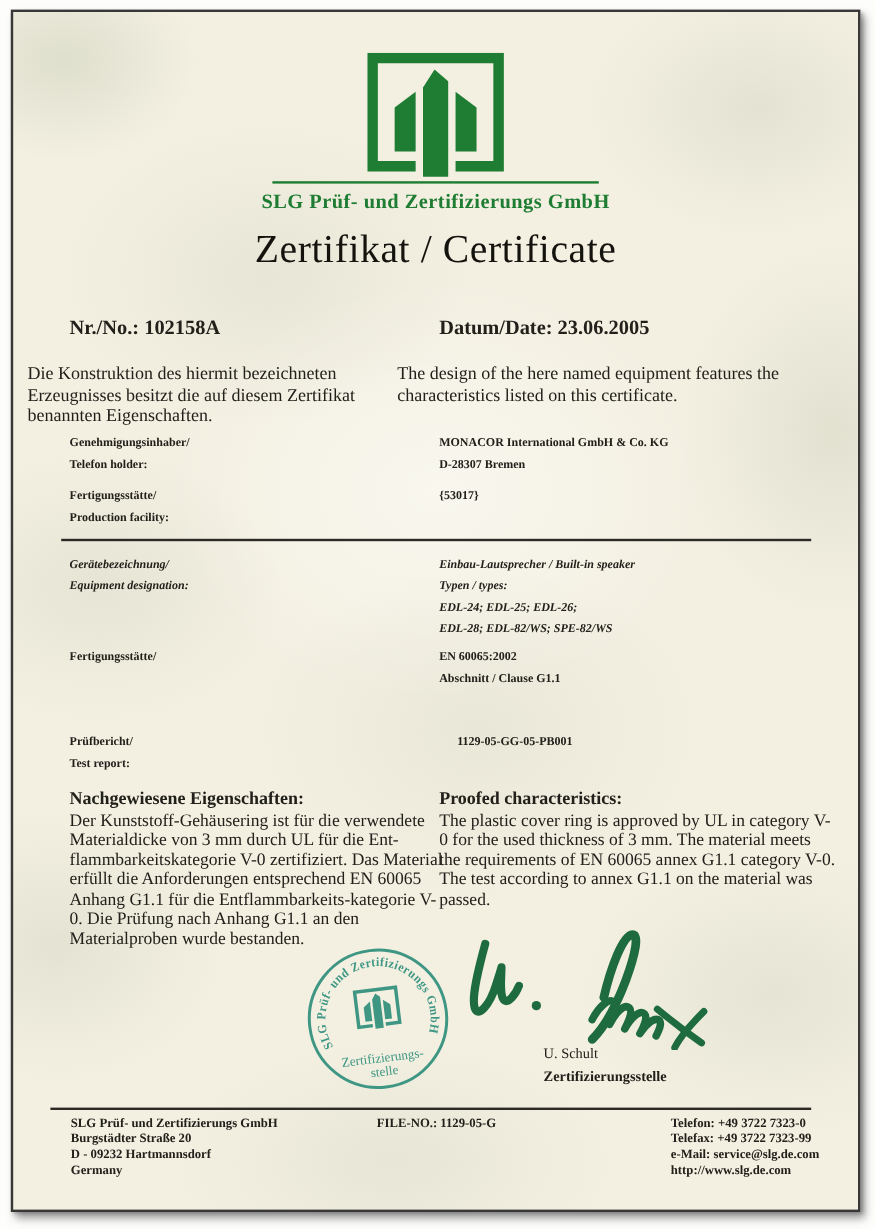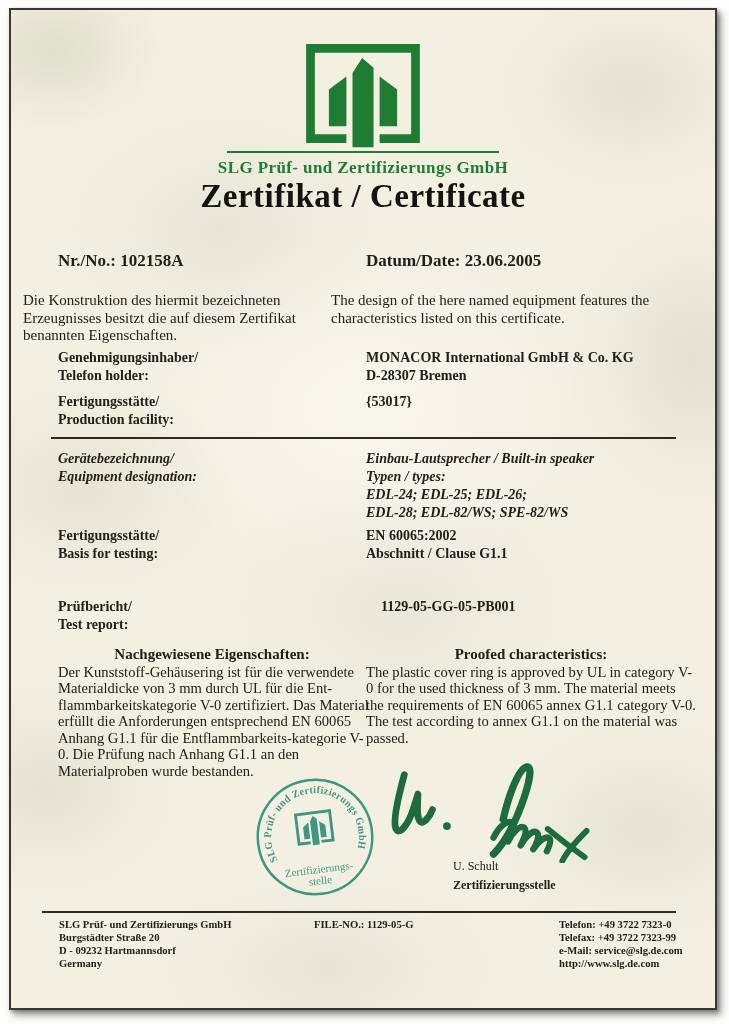--- a/index.html
+++ b/index.html
@@ -30,36 +30,36 @@
       radial-gradient(ellipse 300px 240px at 50% 40%,rgba(255,255,250,.5),transparent 75%);
     overflow:hidden;
   }
   .pad{padding-left:47px;padding-right:28px;}
   
   .header{margin-top:34px;text-align:center;}
   .logo-svg{display:block;margin:0 auto;}
   .logo-fill{fill:var(--logo-green);}
   .logo-divider{width:272px;border-top:2px solid var(--logo-green);margin:2px auto 0;}
   .company{margin-top:5px;font-size:17px;font-weight:bold;color:var(--logo-green);letter-spacing:.4px;}
-  .cert-title{font-size:33px;font-weight:bold;color:#15130e;letter-spacing:.5px;}
+  .cert-title{margin-top:12px;font-size:33px;font-weight:normal;color:#15130e;letter-spacing:.5px;}
   
   .row{display:grid;grid-template-columns:308px 1fr;}
   .meta-row{margin-top:36px;font-size:17px;font-weight:bold;}
   .intro-row{margin-top:21px;font-size:15px;line-height:17.5px;padding-left:12px;}
   .intro-de{width:300px;}
   .intro-en{width:322px;}
-  .field-label,.field-value{font-size:14px;line-height:18px;font-weight:bold;}
+  .field-label,.field-value{font-size:10px;line-height:18px;font-weight:bold;}
   .r-approval{margin-top:4px;}
   .r-facility{margin-top:8px;}
   .divider{border-top:2px solid #2b2a24;margin:8px 39px 0 40px;}
   .r-equipment{margin-top:11px;font-style:italic;}
   .r-basis{margin-top:5px;}
   .r-report{margin-top:35px;gap:15px;}
   .chars{margin-top:11px;height:128px;}
-  .chars-heading{font-size:15px;font-weight:bold;line-height:18px;text-align:center;}
+  .chars-heading{font-size:15px;font-weight:bold;line-height:18px;}
   .chars-body{font-size:14.6px;line-height:16.6px;margin-top:1px;}
   .chars-de{width:314px;}
   .chars-en{width:330px;}
   
   .sig-area{position:relative;height:128px;}
   .stamp{position:absolute;left:242px;top:2px;transform:rotate(-7deg);opacity:.92;}
   .stamp-stroke{fill:none;stroke:var(--stamp-teal);stroke-width:2.6px;}
   .stamp-fill{fill:var(--stamp-teal);}
   .stamp-text{font-family:"Liberation Serif",serif;font-size:11px;font-weight:bold;fill:var(--stamp-teal);letter-spacing:.5px;}
   .stamp-center{font-family:"Liberation Serif",serif;font-size:11.5px;fill:var(--stamp-teal);}
@@ -140,21 +140,20 @@
         <div>Einbau-Lautsprecher / Built-in speaker</div>
         <div>Typen / types:</div>
         <div>EDL-24; EDL-25; EDL-26;</div>
         <div>EDL-28; EDL-82/WS; SPE-82/WS</div>
       </div>
     </div>
 
     <div class="row r-basis pad">
       <div class="field-label">
         <div>Fertigungsstätte/</div>
-        <div>Basis for testing:</div>
       </div>
       <div class="field-value">
         <div>EN 60065:2002</div>
         <div>Abschnitt / Clause G1.1</div>
       </div>
     </div>
 
     <div class="row r-report pad">
       <div class="field-label">
         <div>Prüfbericht/</div>

